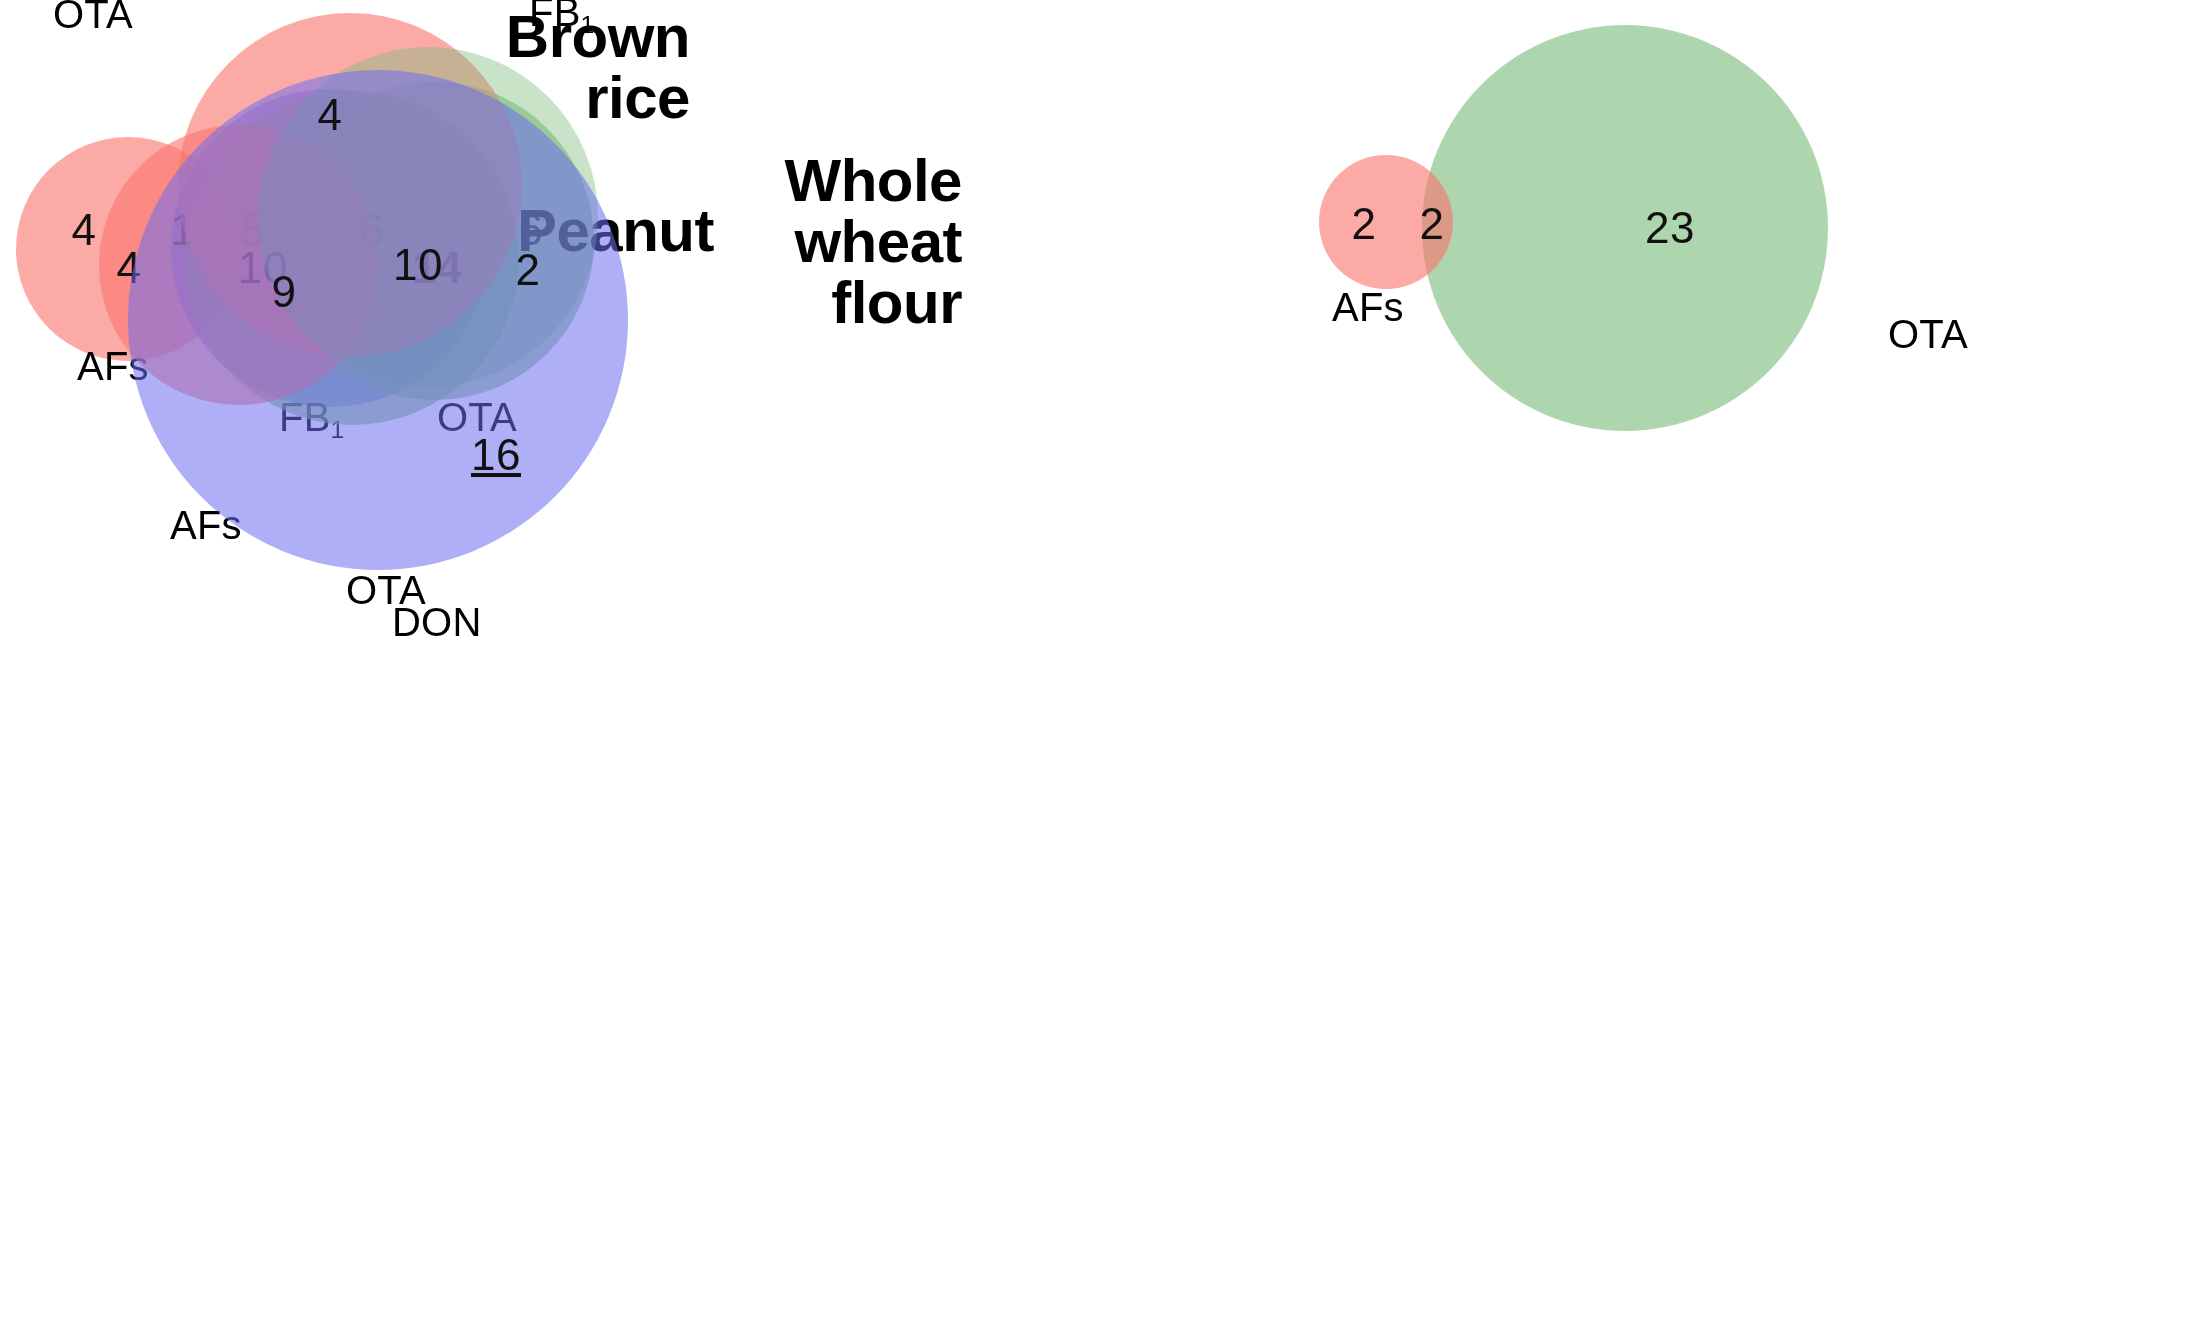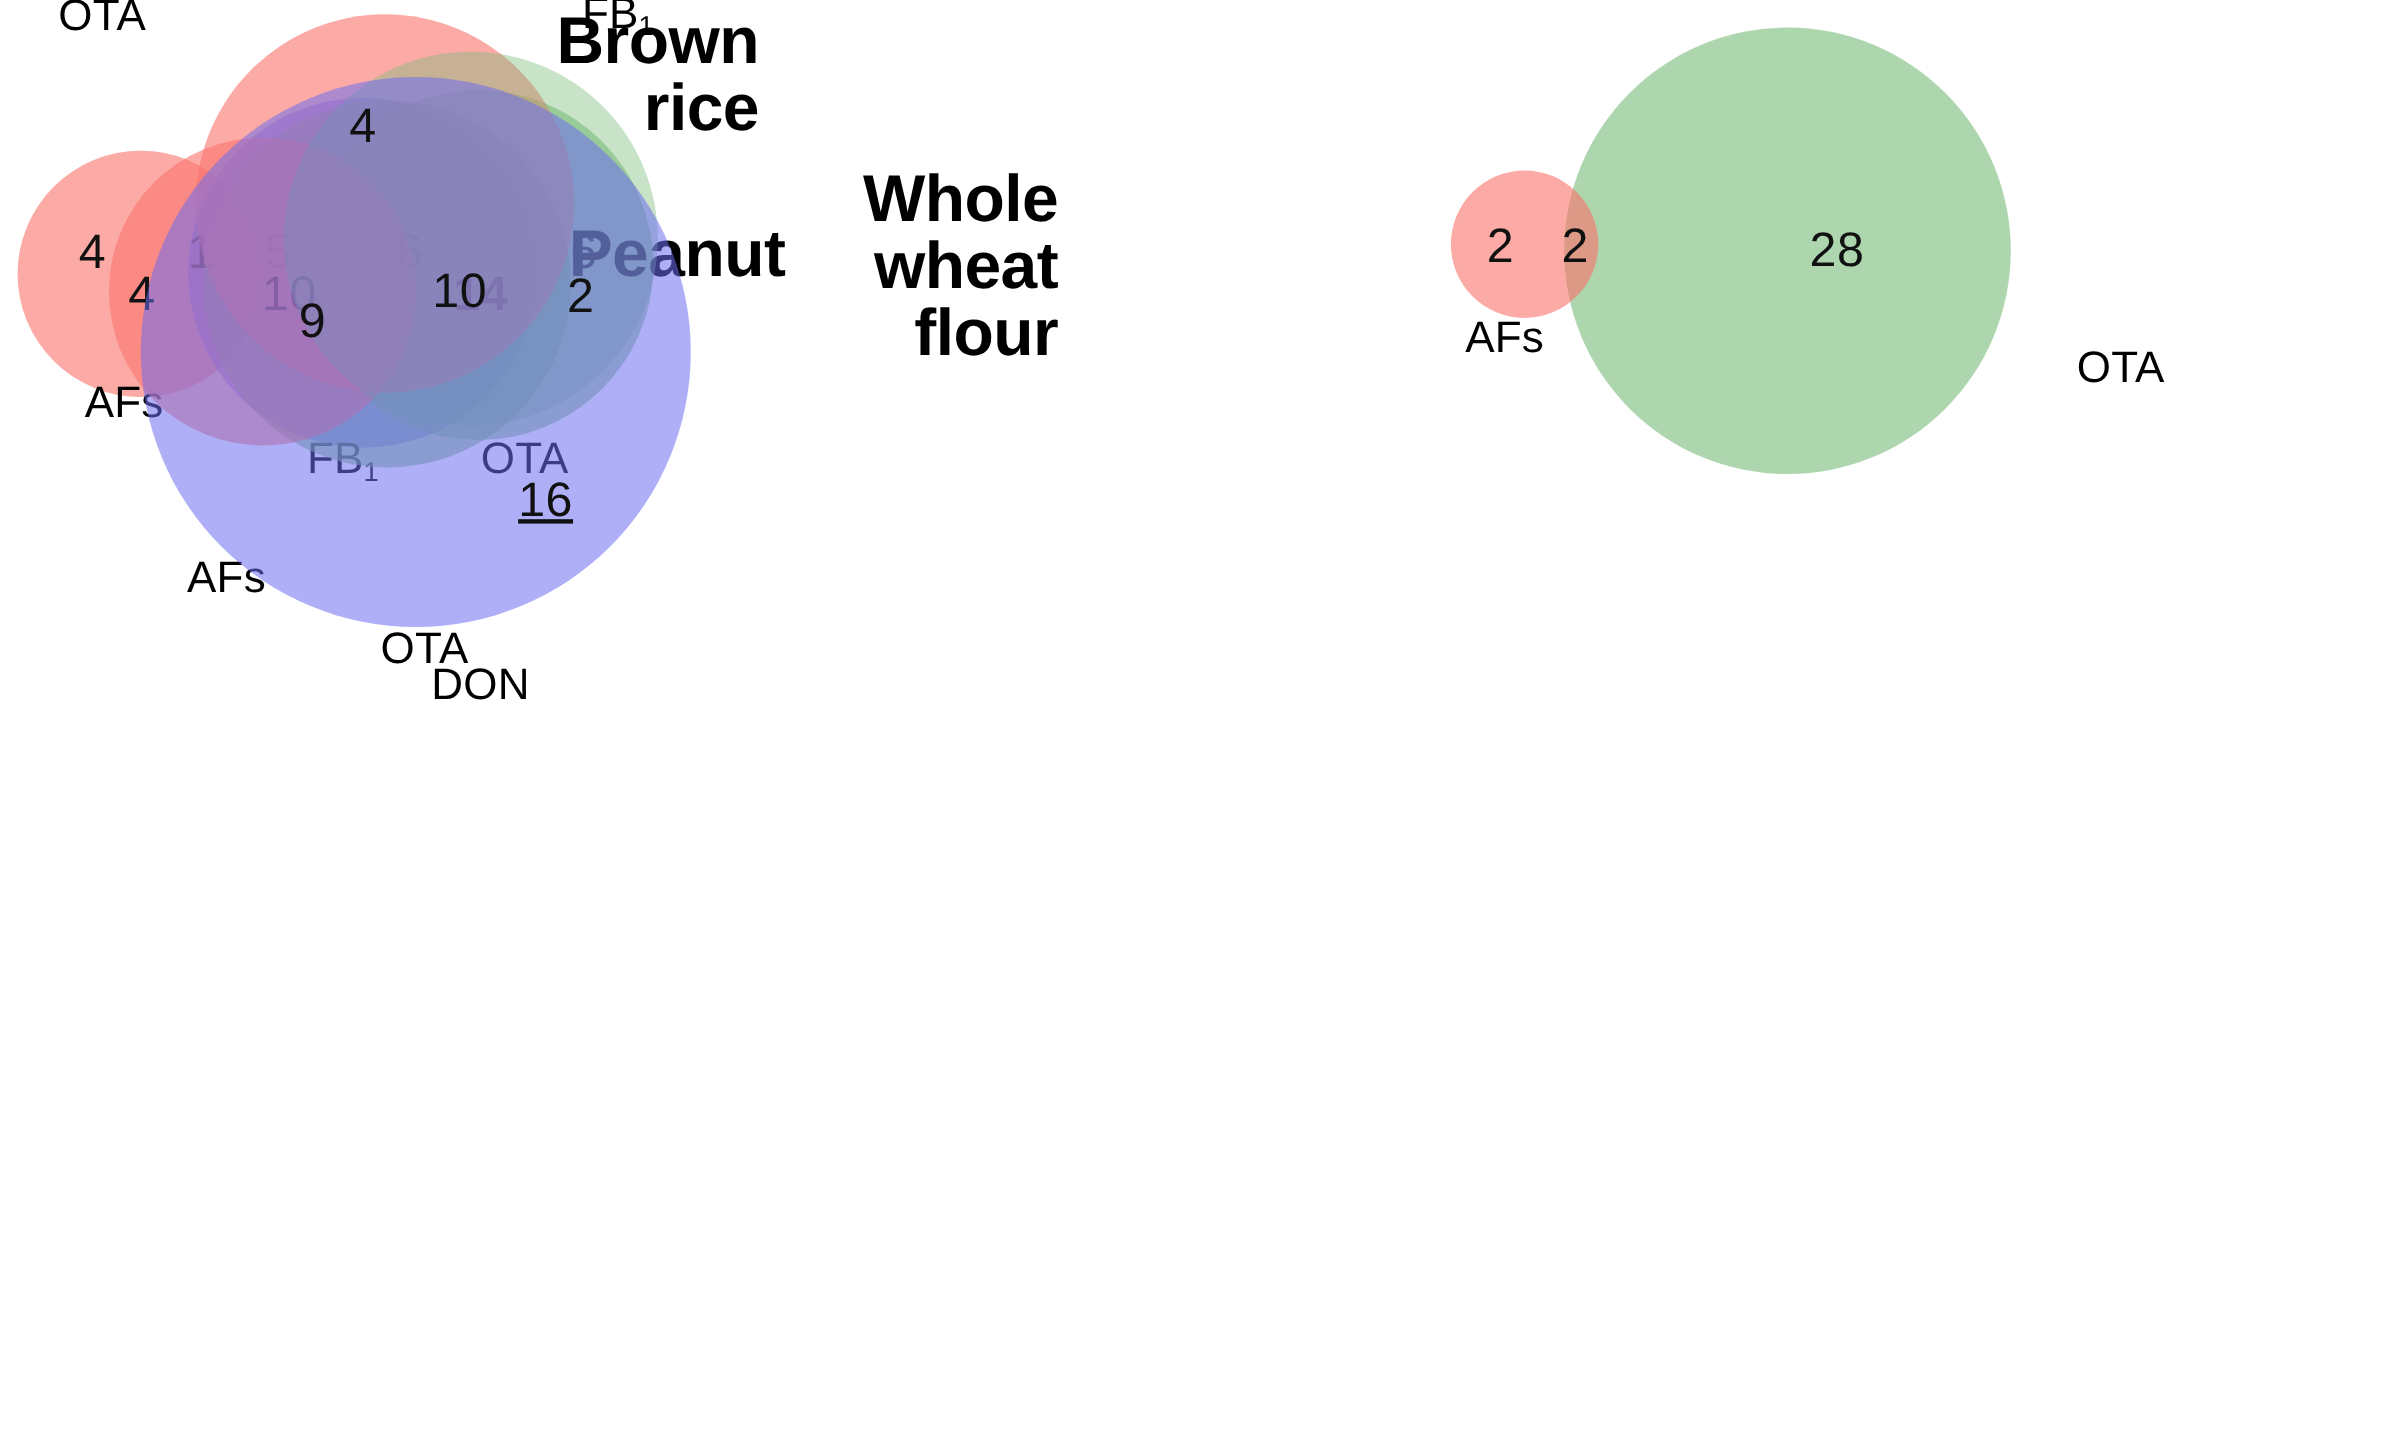--- a/index.html
+++ b/index.html
@@ -99,21 +99,21 @@
   <div class="panel" id="panel-quinoa">
     <svg class="venn-svg" width="978" height="660" viewBox="0 0 978 660">
 
       <circle cx="415" cy="228" r="203" fill="#7CBD7C" fill-opacity="0.62"></circle>
 
       <circle cx="176" cy="222" r="67" fill="#F8766D" fill-opacity="0.62"></circle>
     </svg>
 
     <div class="count-label" style="left:154px; top:224px;">2</div>
     <div class="count-label" style="left:222px; top:224px;">2</div>
-    <div class="count-label" style="left:460px; top:228px;">28</div>
+    <div class="count-label" style="left:460px; top:228px;">23</div>
 
     <div class="set-label" style="left:122px; top:285px;">AFs</div>
     <div class="set-label" style="left:678px; top:312px;">OTA</div>
 
   </div>
 
   <div class="panel" id="panel-peanut">
     <svg class="venn-svg" width="1060" height="664" viewBox="0 0 1060 664">
 
       <circle cx="352" cy="258" r="167" fill="#7CBD7C" fill-opacity="0.62"></circle>

